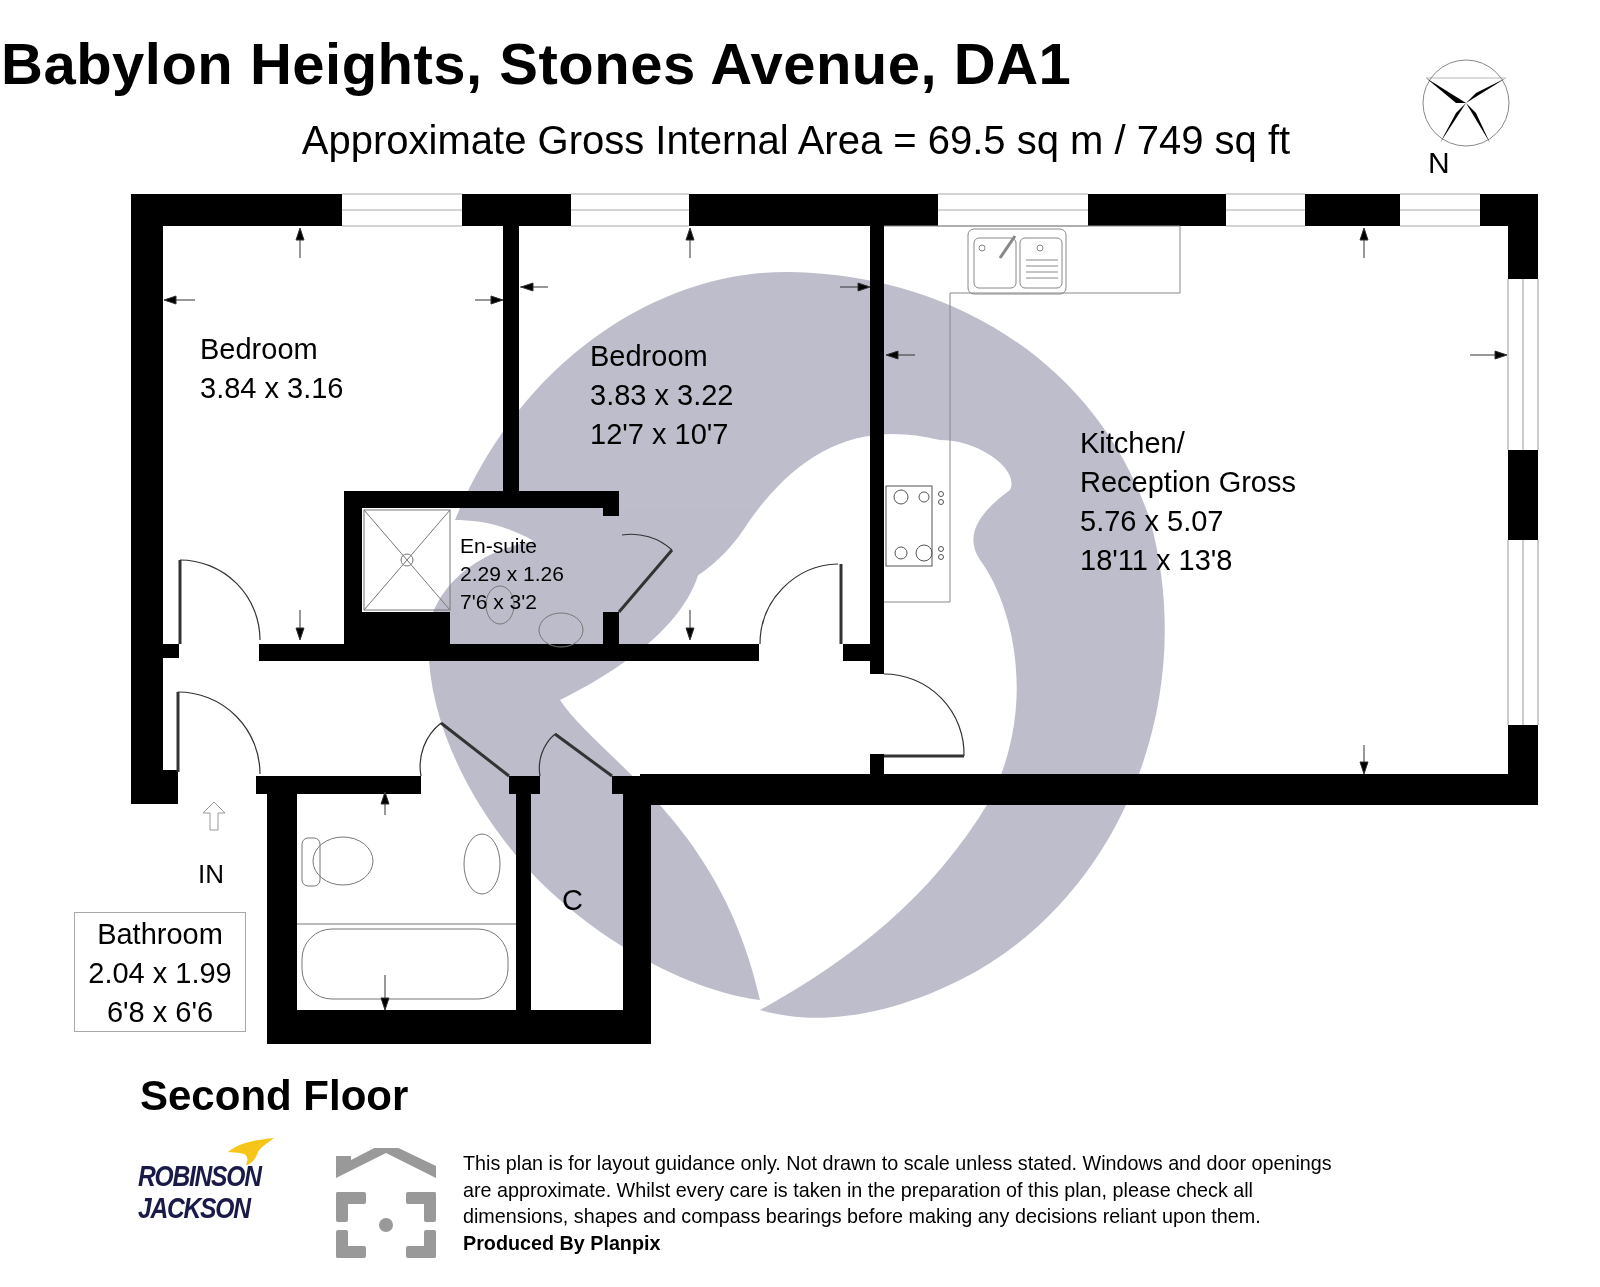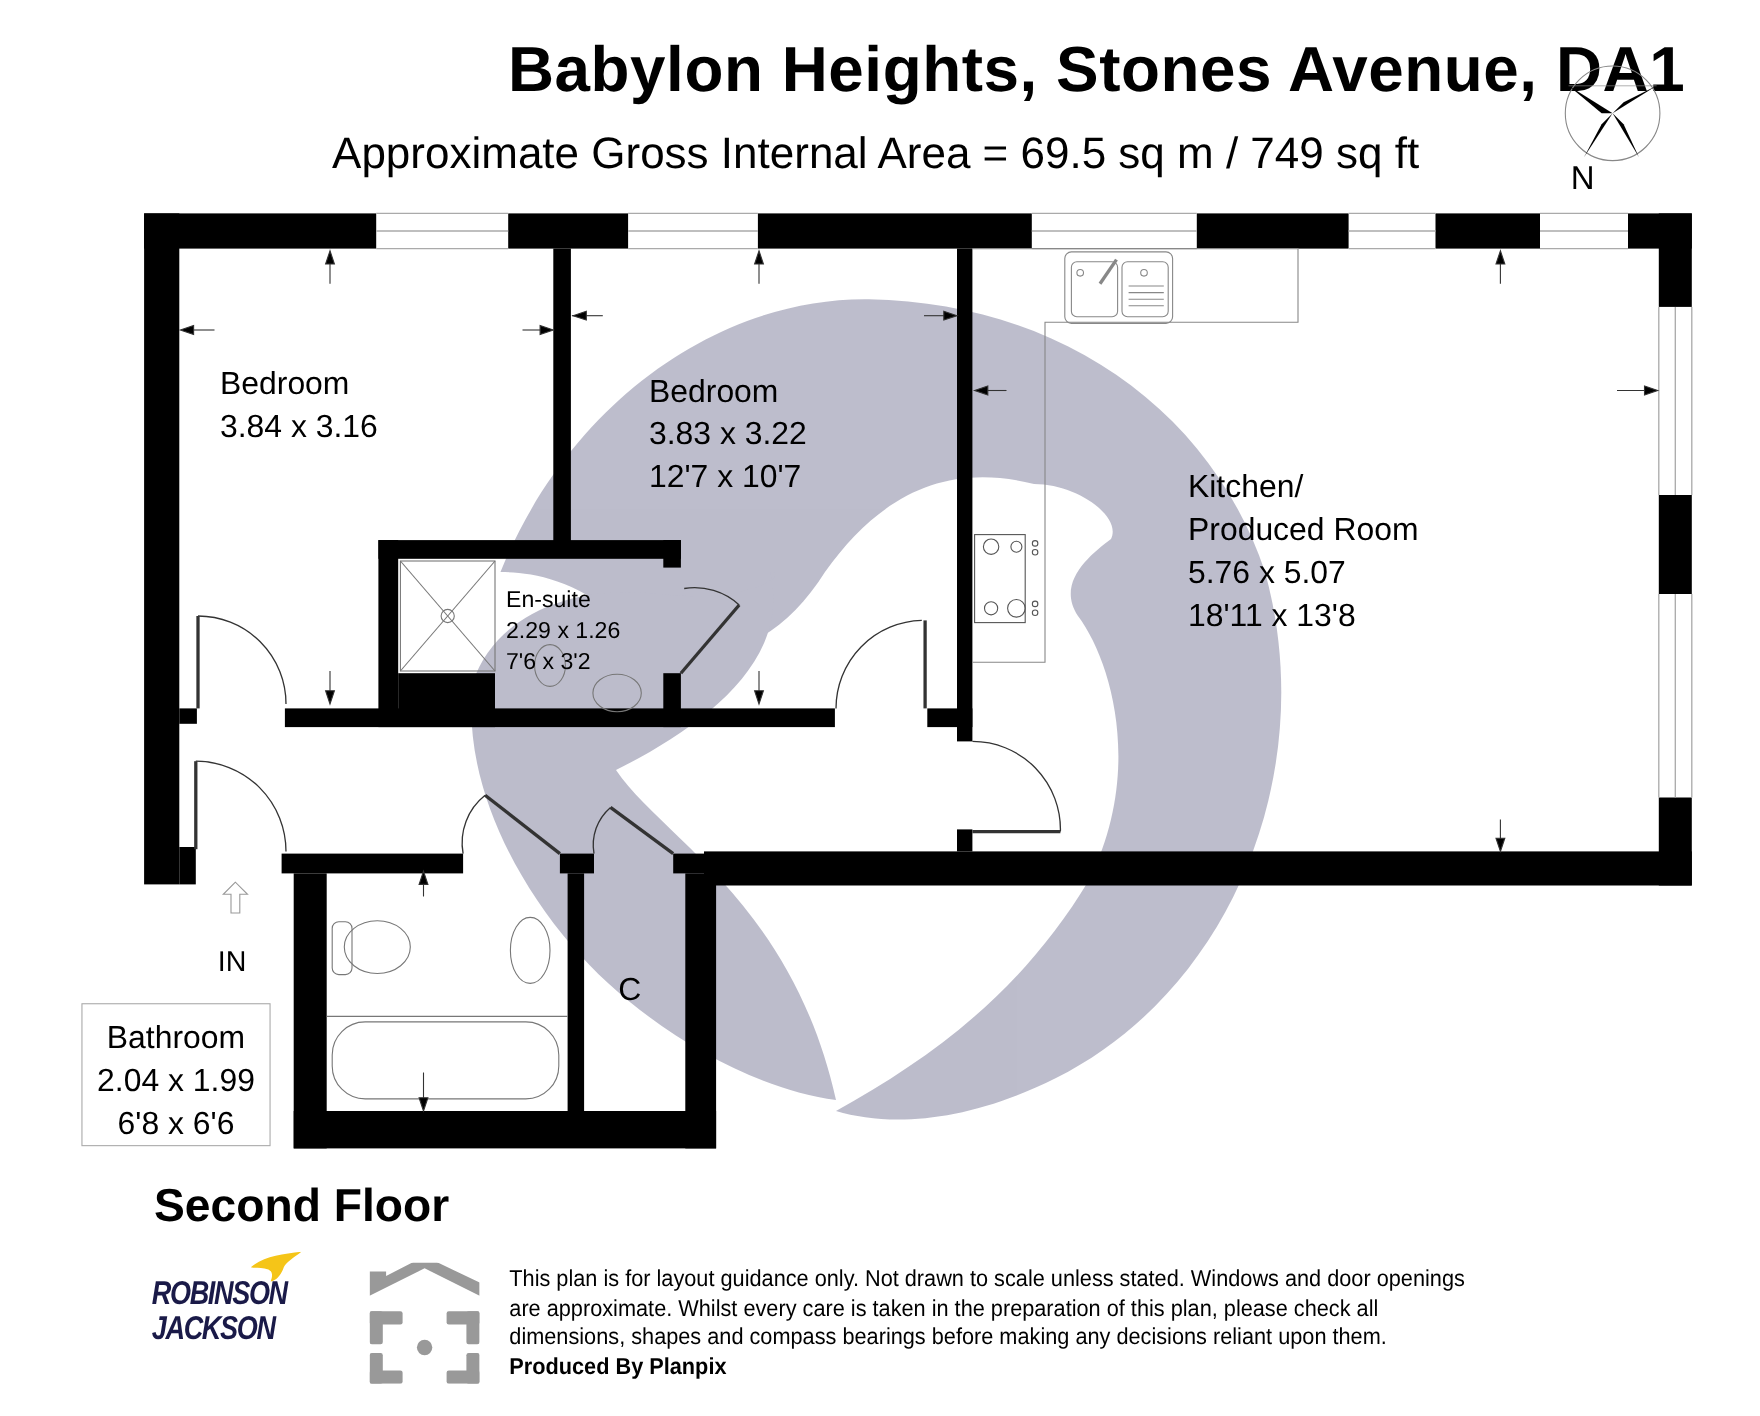--- a/index.html
+++ b/index.html
@@ -1,24 +1,24 @@
 <!DOCTYPE html>
 <html><head>
 <meta charset="utf-8">
 <style>
   html, body { margin:0; padding:0; background:#ffffff; }
   body { width:1600px; height:1287px; position:relative; overflow:hidden; font-family:"Liberation Sans", sans-serif; color:#000; }
-  .title { position:absolute; left:12px; width:1520px; top:30px; text-align:right; font-size:58px; font-weight:bold; letter-spacing:0.5px; }
+  .title { position:absolute; left:1px; width:1520px; top:30px; text-align:left; font-size:58px; font-weight:bold; letter-spacing:0.5px; }
   .subtitle { position:absolute; left:0; width:1520px; top:118px; text-align:center; font-size:40px;padding-left:36px; }
   .compass { position:absolute; left:1418px; top:58px; width:100px; height:120px; }
   .compass-n { position:absolute; left:1428px; top:146px; font-size:30px; }
   .plan { position:absolute; left:0; top:0; width:1600px; height:1287px; }
   .room-label { position:absolute; text-align:left; font-size:29px; line-height:39px; }
   .room-label.small { font-size:21px; line-height:28px; }
-  .bath-box { position:absolute; left:74px; top:912px; width:170px; height:116px; border:1px solid #aaa; background:#fff; text-align:center; font-size:29px; line-height:39px; padding-top:12px; }
+  .bath-box { position:absolute; left:74px; top:912px; width:170px; height:116px; border:1px solid #aaa; background:#fff; text-align:center; font-size:29px; line-height:39px; padding-top:2px; }
   .closet { position:absolute; left:562px; top:884px; font-size:29px; }
   .in-label { position:absolute; left:198px; top:828px; font-size:26px;margin-top:31px; }
   .floor-name { position:absolute; left:140px; top:1072px; font-size:42px; font-weight:bold; }
   .logo-rj { position:absolute; left:138px; top:1160px; width:140px; height:80px; }
   .logo-rj .l1, .logo-rj .l2 { display:block; color:#1a1a48; font-weight:bold; font-style:italic; font-size:30px; line-height:32px; letter-spacing:-1.5px; transform:scaleX(0.82); transform-origin:left; }
   .logo-rj .swoosh { position:absolute; left:88px; top:-22px; width:50px; height:28px; }
   .logo-pp { position:absolute; left:336px; top:1148px; width:100px; height:110px; }
   .disclaimer { position:absolute; left:463px; top:1150px; width:960px; font-size:21px; line-height:26.5px; transform:scaleX(0.94); transform-origin:left; }
   .disclaimer .produced { font-weight:bold; display:block; }
 </style>
@@ -213,21 +213,21 @@
   <div>3.83 x 3.22</div>
   <div>12'7 x 10'7</div>
 </div>
 <div class="room-label small" style="left:460px; top:532px; width:140px;">
   <div>En-suite</div>
   <div>2.29 x 1.26</div>
   <div>7'6 x 3'2</div>
 </div>
 <div class="room-label" style="left:1080px; top:424px; width:300px;">
   <div>Kitchen/</div>
-  <div>Produced Room</div>
+  <div>Reception Gross</div>
   <div>5.76 x 5.07</div>
   <div>18'11 x 13'8</div>
 </div>
 <div class="bath-box">
   <div>Bathroom</div>
   <div>2.04 x 1.99</div>
   <div>6'8 x 6'6</div>
 </div>
 <div class="closet">C</div>
 <div class="in-label">IN</div>

